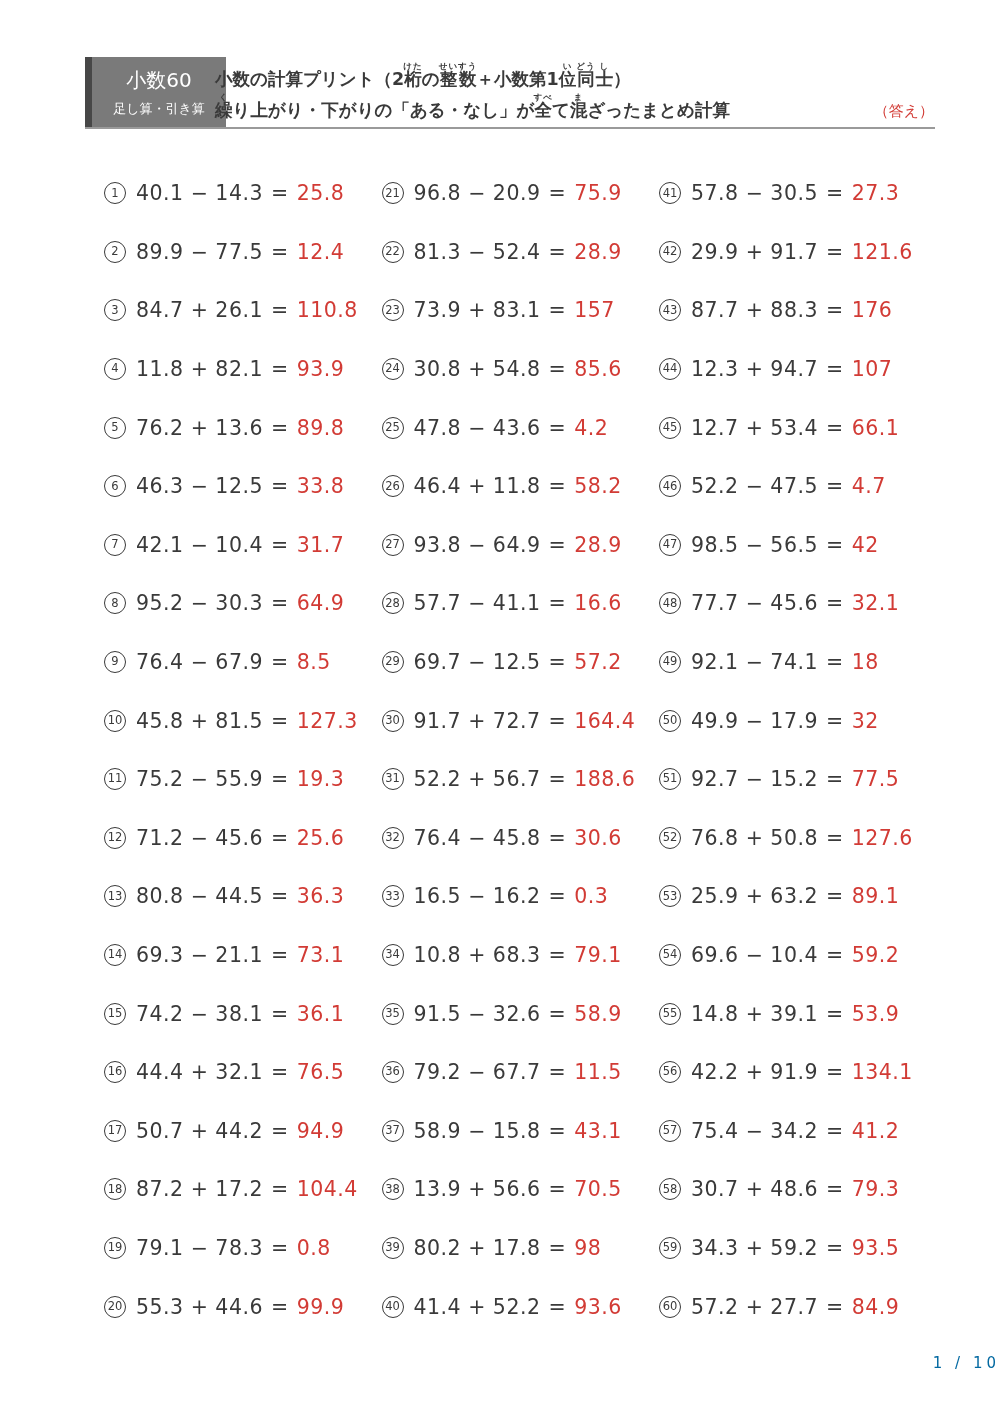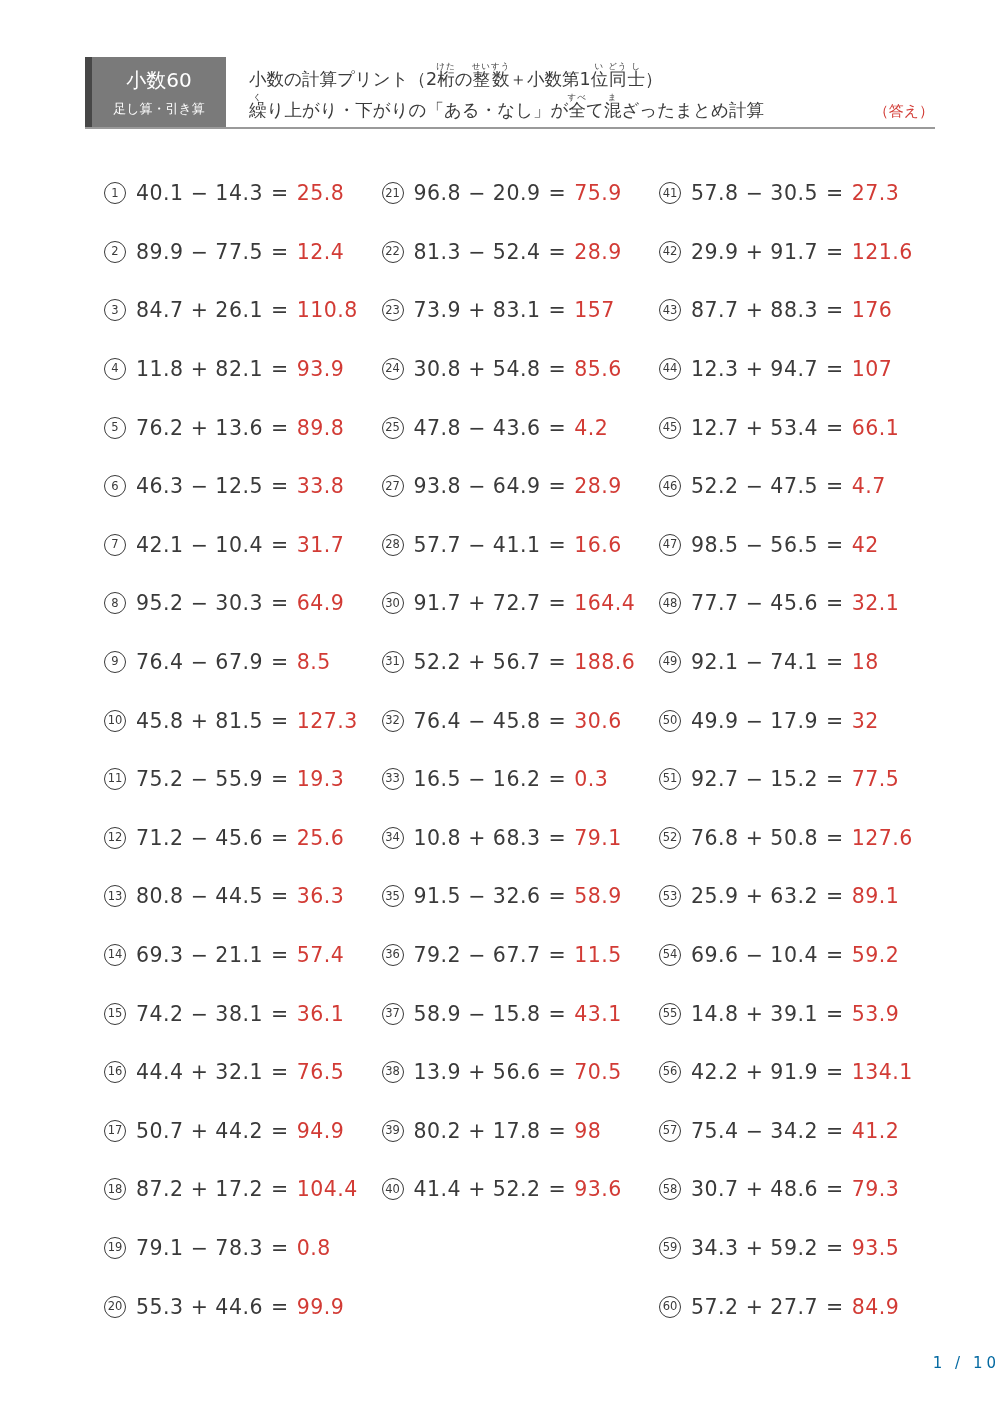--- a/index.html
+++ b/index.html
@@ -34,22 +34,23 @@
     color:#ffffff;
     display:flex; flex-direction:column;
     align-items:center; justify-content:center;
     gap:12px;
   }
   .badge-line1{font-size:20px; line-height:1;}
   .badge-line2{font-size:13px; line-height:1;}
 
   .titles{
     position:absolute;
-    left:249px; top:53px;
+    left:215px; top:53px;
     width:620px;
+    font-weight:bold;
   }
   .title-line{
     font-size:17.5px;
     line-height:1.2;
     white-space:nowrap;
     color:var(--text);
   }
   .title-line1{margin-top:9px; margin-bottom:3px;}
   .title-line2{margin-top:2px;}
   ruby rt{
@@ -229,21 +230,21 @@
   <div class="problem">
     <span class="pnum">13</span>
     <span class="expr">
       <span class="a">80.8</span><span class="op">−</span><span class="b">44.5</span><span class="eq">=</span><span class="ans">36.3</span>
     </span>
   </div>
 
   <div class="problem">
     <span class="pnum">14</span>
     <span class="expr">
-      <span class="a">69.3</span><span class="op">−</span><span class="b">21.1</span><span class="eq">=</span><span class="ans">57.4</span>
+      <span class="a">69.3</span><span class="op">−</span><span class="b">21.1</span><span class="eq">=</span><span class="ans">73.1</span>
     </span>
   </div>
 
   <div class="problem">
     <span class="pnum">15</span>
     <span class="expr">
       <span class="a">74.2</span><span class="op">−</span><span class="b">38.1</span><span class="eq">=</span><span class="ans">36.1</span>
     </span>
   </div>
 
@@ -311,35 +312,47 @@
     </span>
   </div>
 
   <div class="problem">
     <span class="pnum">25</span>
     <span class="expr">
       <span class="a">47.8</span><span class="op">−</span><span class="b">43.6</span><span class="eq">=</span><span class="ans">4.2</span>
     </span>
   </div>
 
+  <div class="problem">
+    <span class="pnum">26</span>
+    <span class="expr">
+      <span class="a">46.4</span><span class="op">+</span><span class="b">11.8</span><span class="eq">=</span><span class="ans">58.2</span>
+    </span>
+  </div>
 
   <div class="problem">
     <span class="pnum">27</span>
     <span class="expr">
       <span class="a">93.8</span><span class="op">−</span><span class="b">64.9</span><span class="eq">=</span><span class="ans">28.9</span>
     </span>
   </div>
 
   <div class="problem">
     <span class="pnum">28</span>
     <span class="expr">
       <span class="a">57.7</span><span class="op">−</span><span class="b">41.1</span><span class="eq">=</span><span class="ans">16.6</span>
     </span>
   </div>
 
+  <div class="problem">
+    <span class="pnum">29</span>
+    <span class="expr">
+      <span class="a">69.7</span><span class="op">−</span><span class="b">12.5</span><span class="eq">=</span><span class="ans">57.2</span>
+    </span>
+  </div>
 
   <div class="problem">
     <span class="pnum">30</span>
     <span class="expr">
       <span class="a">91.7</span><span class="op">+</span><span class="b">72.7</span><span class="eq">=</span><span class="ans">164.4</span>
     </span>
   </div>
 
   <div class="problem">
     <span class="pnum">31</span>

